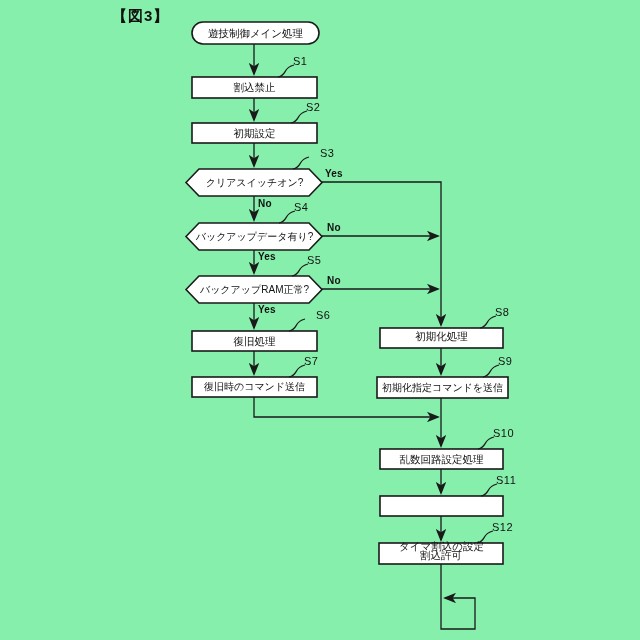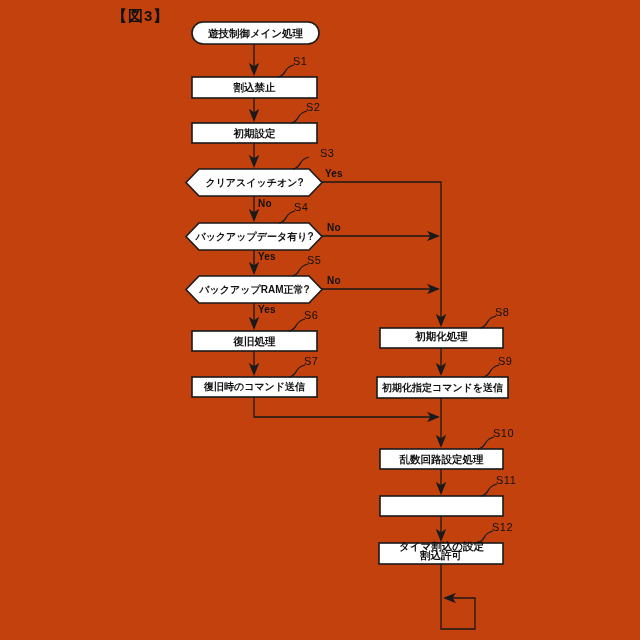--- a/index.html
+++ b/index.html
@@ -1,28 +1,28 @@
 <!DOCTYPE html>
 <html><head>
 <meta charset="utf-8">
 <style>
   html,body{margin:0;padding:0;background:#ffffff;}
   .stage{
-    position:relative;width:640px;height:640px;background:#c2410c;
+    position:relative;width:640px;height:640px;background:#86efac;
     font-family:"Liberation Sans","DejaVu Sans",sans-serif;color:#111;
     overflow:hidden;
   }
   .wires{position:absolute;left:0;top:0;}
   .fig-label{
     position:absolute;left:112px;top:7px;font-size:15px;font-weight:bold;
     letter-spacing:1px;
   }
   .ntext{
     position:absolute;display:flex;align-items:center;justify-content:center;
-    font-size:10.5px;font-weight:700;white-space:nowrap;text-align:left;
+    font-size:10.5px;font-weight:400;white-space:nowrap;text-align:left;
     letter-spacing:0px;line-height:1;
   }
   .steplabel{
     position:absolute;font-size:11px;font-weight:400;letter-spacing:0.5px;
     line-height:1;
   }
   .branchlabel{
     position:absolute;font-size:10px;font-weight:600;line-height:1;
     letter-spacing:0.2px;
   }
@@ -113,21 +113,21 @@
   <div class="ntext" style="left:377px;top:377px;width:131px;height:21px;font-size:10px;">初期化指定コマンドを送信</div>
   <div class="ntext" style="left:380px;top:449px;width:123px;height:20px;">乱数回路設定処理</div>
   <div class="ntext" style="left:380px;top:496px;width:123px;height:20px;margin-top:40px;">タイマ割込の設定</div>
   <div class="ntext" style="left:379px;top:543px;width:124px;height:25px;">割込許可</div>
 
   <span class="steplabel" style="left:293px;top:56px;">S1</span>
   <span class="steplabel" style="left:306px;top:102px;">S2</span>
   <span class="steplabel" style="left:320px;top:148px;">S3</span>
   <span class="steplabel" style="left:294px;top:202px;">S4</span>
   <span class="steplabel" style="left:307px;top:255px;">S5</span>
-  <span class="steplabel" style="left:304px;top:310px;">S6</span>
+  <span class="steplabel" style="left:316px;top:310px;">S6</span>
   <span class="steplabel" style="left:304px;top:356px;">S7</span>
   <span class="steplabel" style="left:495px;top:307px;">S8</span>
   <span class="steplabel" style="left:498px;top:356px;">S9</span>
   <span class="steplabel" style="left:493px;top:428px;">S10</span>
   <span class="steplabel" style="left:496px;top:475px;">S11</span>
   <span class="steplabel" style="left:492px;top:522px;">S12</span>
 
   <span class="branchlabel" style="left:325px;top:169px;">Yes</span>
   <span class="branchlabel" style="left:258px;top:199px;">No</span>
   <span class="branchlabel" style="left:327px;top:223px;">No</span>

